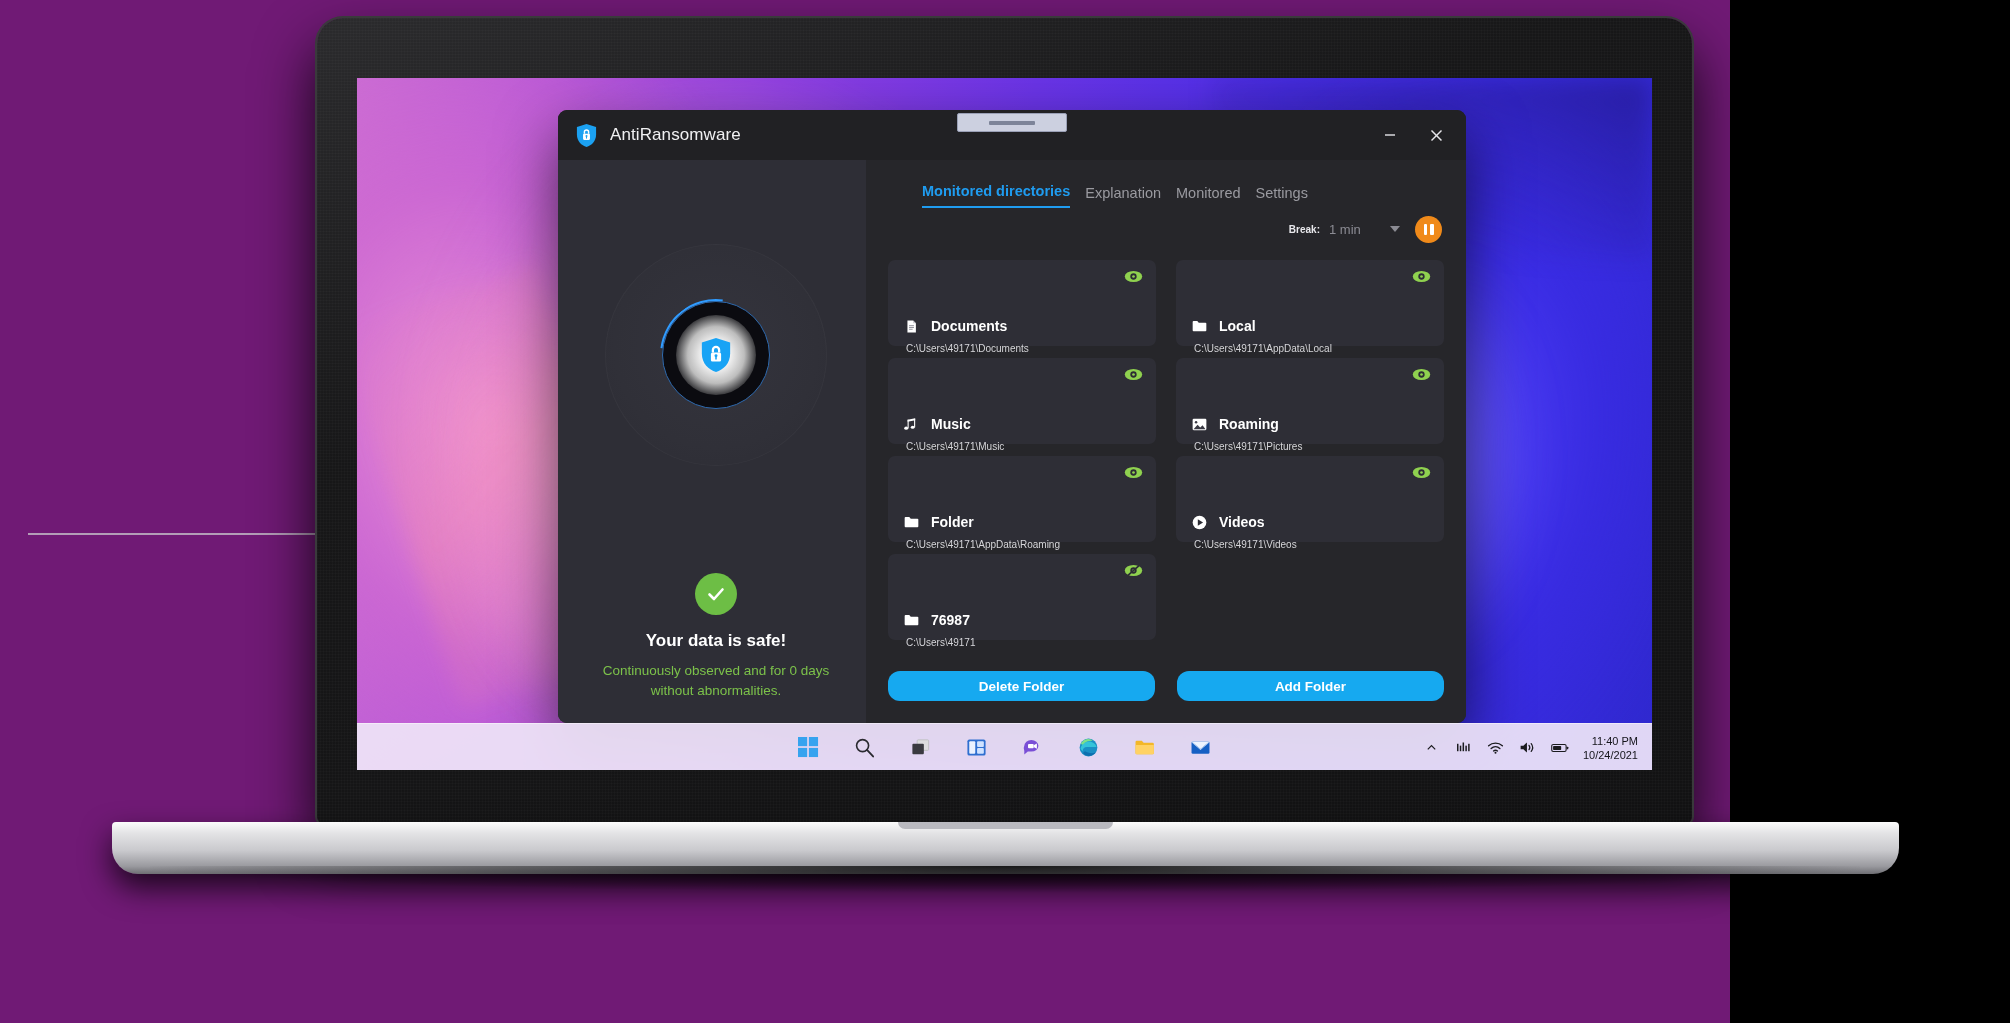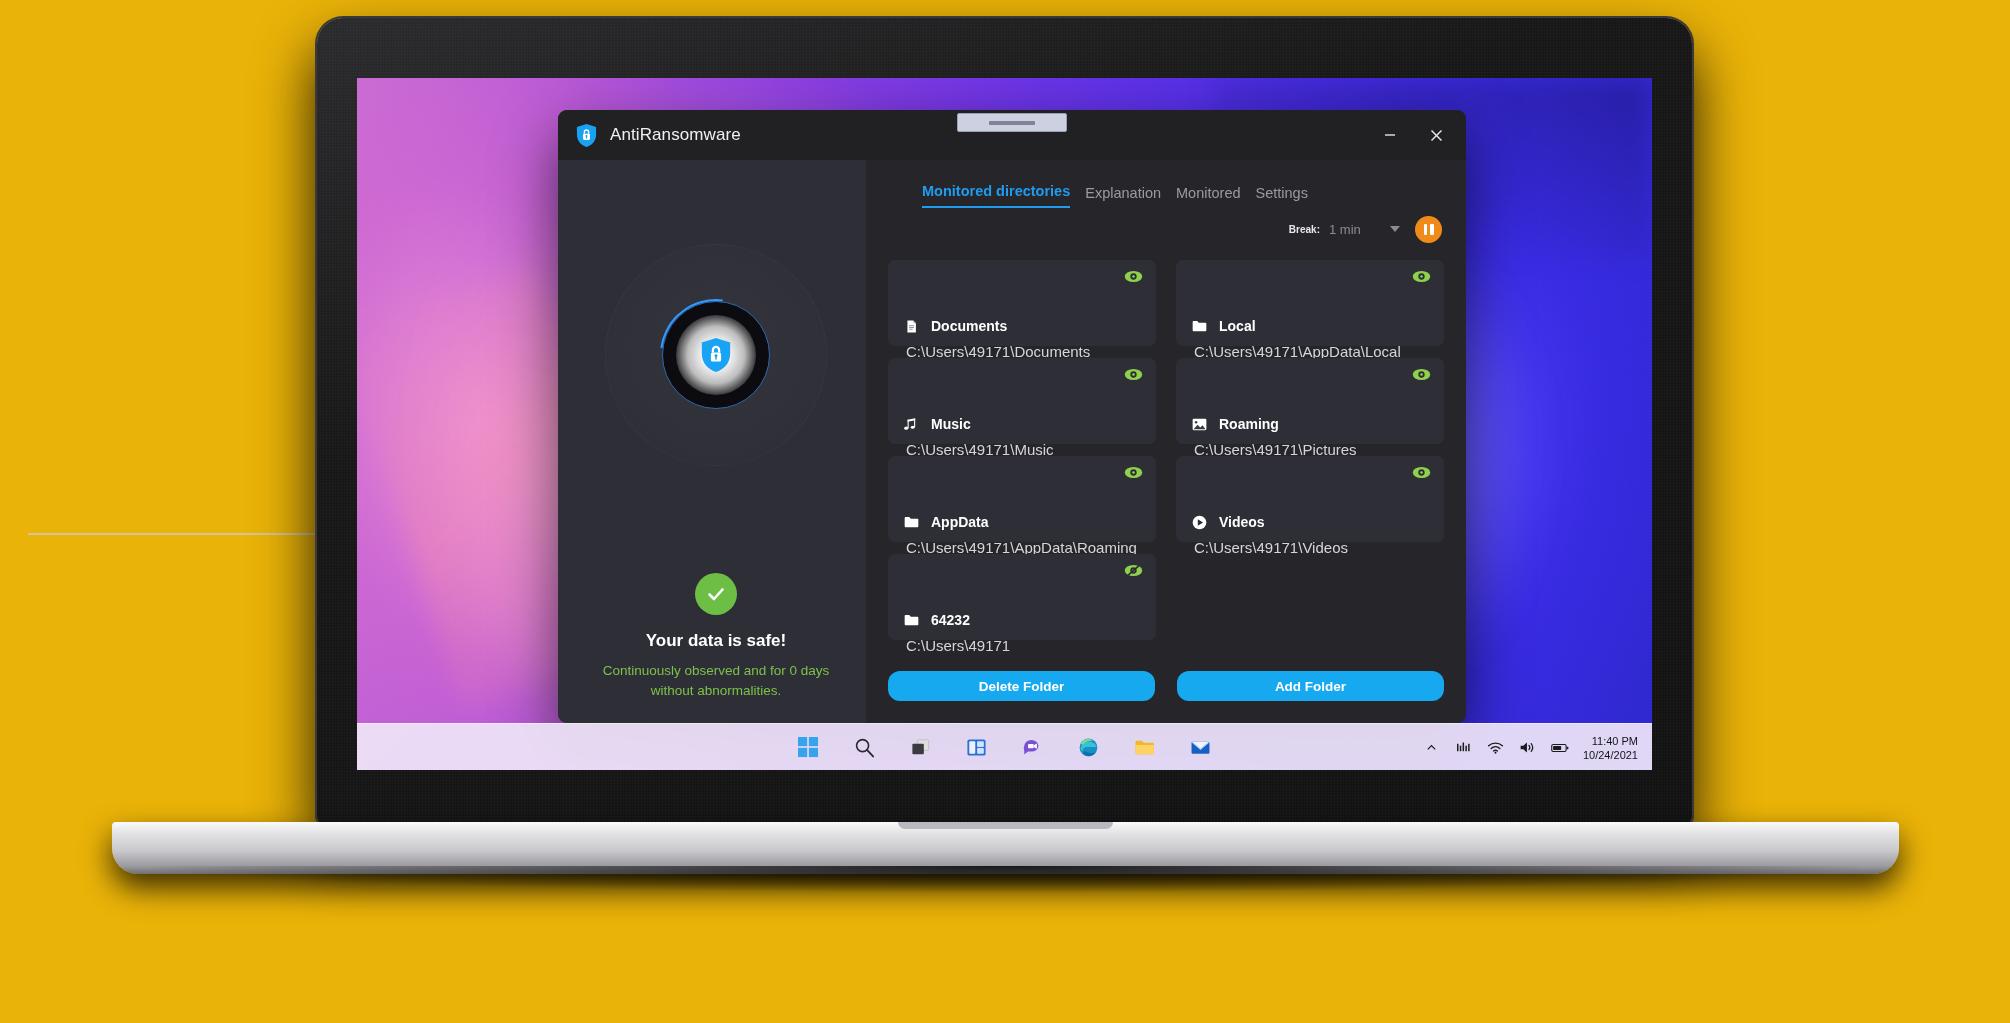--- a/index.html
+++ b/index.html
@@ -2,21 +2,21 @@
 <html><head>
 <meta charset="utf-8">
 <style>
   * { box-sizing: border-box; margin: 0; padding: 0; }
   html, body {
     width: 2010px; height: 1023px;
     background: #000;
     overflow: hidden;
     font-family: "Liberation Sans", sans-serif;
   }
-  #stage { position: relative; width: 2010px; height: 1023px; background:#eab308; }
+  #stage { position: relative; width: 1730px; height: 1023px; background:#701a75; }
 
   
   .laptop-lid {
     position: absolute; left: 317px; top: 18px;
     width: 1375px; height: 805px;
     background: linear-gradient(160deg,#2b2b2d 0%,#171718 35%,#121213 100%);
     border-radius: 26px 26px 6px 6px;
     box-shadow: 0 0 0 2px #3a3a3c, 0 30px 60px rgba(0,0,0,.9);
   }
   .lid-texture{
@@ -180,21 +180,21 @@
   
   .grid{display:grid; grid-template-columns:1fr 1fr; gap:12px 20px; margin-top:10px;}
   .card{
     background:#2e2e36; border-radius:7px; height:86px;
     position:relative; padding:26px 14px 0 16px; cursor:pointer;
   }
   .card .eye{position:absolute; right:13px; top:9px; width:19px; height:13px;}
   .card-head{display:flex; align-items:center; gap:12px; margin-bottom:9px;margin-top:32px;}
   .card-ico{width:15px;height:15px;display:flex;align-items:center;justify-content:center;flex:0 0 15px;}
   .card-name{color:#fff; font-size:14px; font-weight:bold;}
-  .card-path{color:#d6d6da; font-size:15px; padding-left:2px;}
+  .card-path{color:#d6d6da; font-size:10px; padding-left:2px;}
 
   .actions{display:flex; gap:22px; margin-top:auto; padding:0 0 22px 0;}
   .btn{
     flex:1; height:30px; background:#16a9f0; color:#fff;
     font-size:13.5px; font-weight:bold; border:none; border-radius:12px; cursor:pointer;
     display:flex; align-items:center; justify-content:center;
   }
 </style>
 </head>
 <body>
@@ -401,21 +401,21 @@
                     <circle cx="12" cy="8" r="4" fill="#2c2c34"></circle>
                     <circle cx="12" cy="8" r="1.7" fill="#8fd14f"></circle>
                   </svg>
               </span>
               <div class="card-head">
                 <span class="card-ico">
                   <svg viewBox="0 0 16 13" width="15" height="12">
                       <path d="M0.6 2.2a1 1 0 0 1 1-1h4l1.6 1.7h7.2a1 1 0 0 1 1 1v7.3a1 1 0 0 1-1 1H1.6a1 1 0 0 1-1-1z" fill="#fff"></path>
                     </svg>
                 </span>
-                <span class="card-name">AppData</span>
+                <span class="card-name">Folder</span>
               </div>
               <div class="card-path">C:\Users\49171\AppData\Roaming</div>
             </div>
 
             <div class="card">
               <span class="eye">
                 <svg viewBox="0 0 24 16" width="19" height="13">
                     <ellipse cx="12" cy="8" rx="11" ry="7" fill="#8fd14f"></ellipse>
                     <circle cx="12" cy="8" r="4" fill="#2c2c34"></circle>
                     <circle cx="12" cy="8" r="1.7" fill="#8fd14f"></circle>
@@ -441,21 +441,21 @@
                     <circle cx="12" cy="8" r="1.7" fill="#8fd14f"></circle>
                     <line x1="5" y1="14.2" x2="19" y2="1.8" stroke="#2c2c34" stroke-width="2.1"></line>
                   </svg>
               </span>
               <div class="card-head">
                 <span class="card-ico">
                   <svg viewBox="0 0 16 13" width="15" height="12">
                       <path d="M0.6 2.2a1 1 0 0 1 1-1h4l1.6 1.7h7.2a1 1 0 0 1 1 1v7.3a1 1 0 0 1-1 1H1.6a1 1 0 0 1-1-1z" fill="#fff"></path>
                     </svg>
                 </span>
-                <span class="card-name">64232</span>
+                <span class="card-name">76987</span>
               </div>
               <div class="card-path">C:\Users\49171</div>
             </div>
 
           </div>
 
           <div class="actions">
             <button class="btn">Delete Folder</button>
             <button class="btn">Add Folder</button>
           </div>

